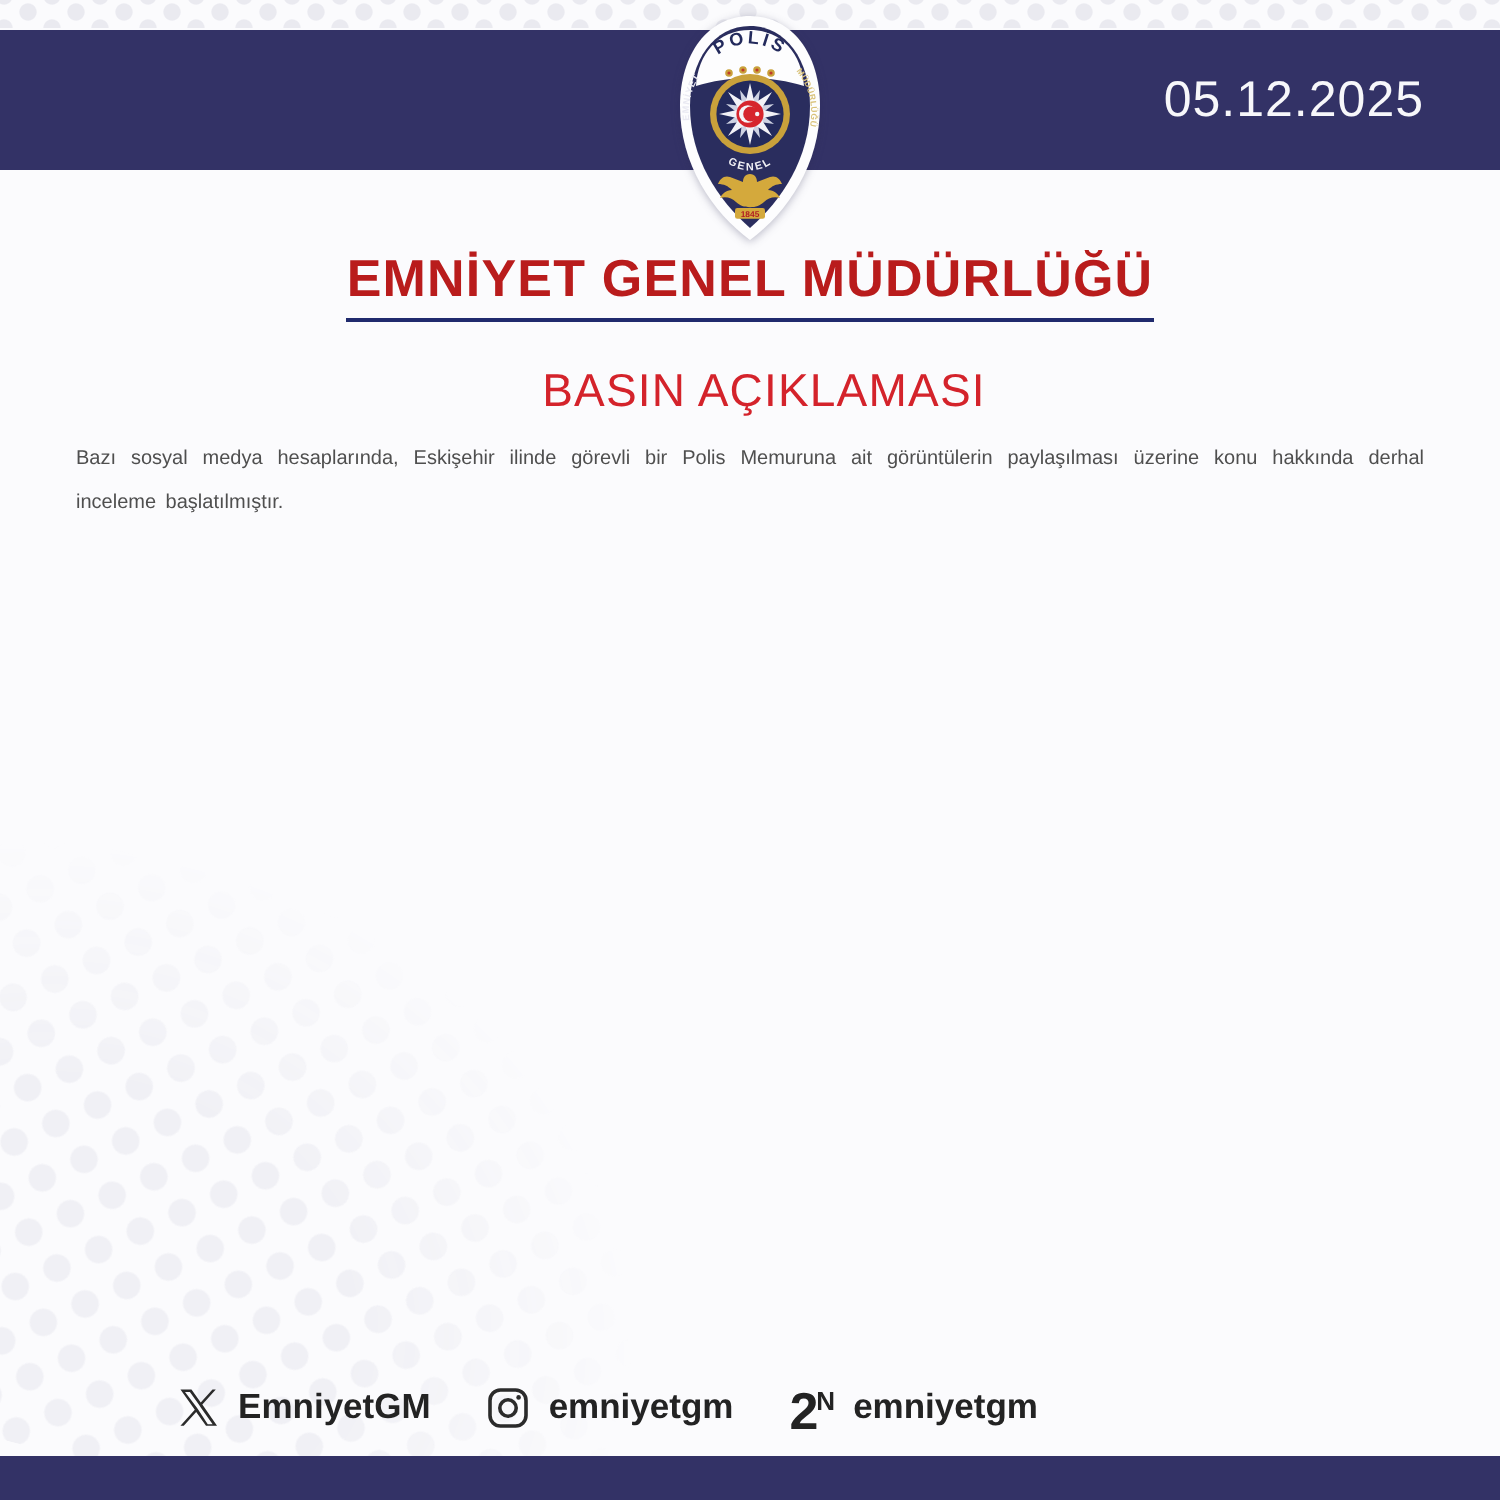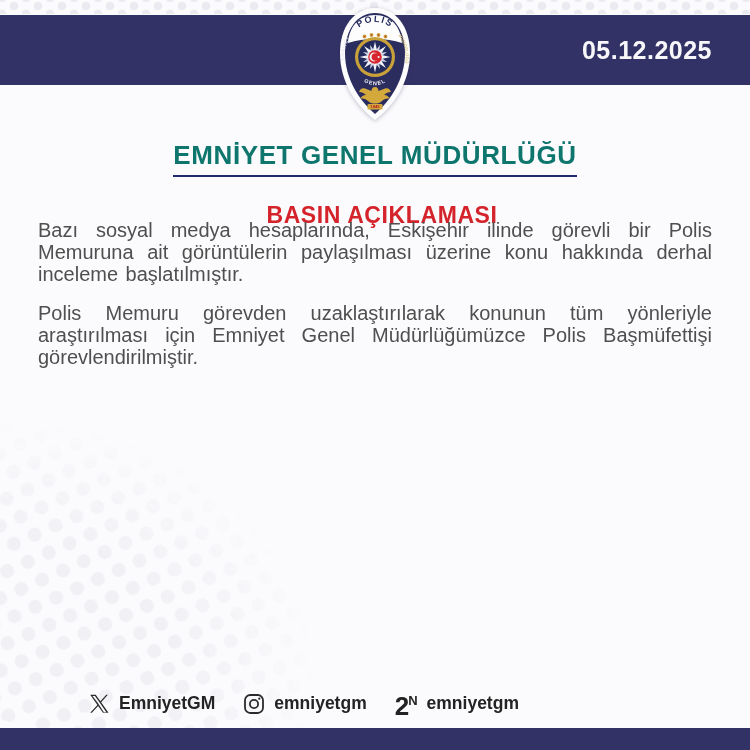--- a/index.html
+++ b/index.html
@@ -30,40 +30,40 @@
     mask-image:radial-gradient(ellipse at 28% 75%,#000 35%,transparent 72%);
   }
   
   .band{
     position:absolute;top:15px;left:0;width:750px;height:70px;
     background:#333266;z-index:1;
   }
   .date{
     position:absolute;top:15px;right:38px;height:70px;z-index:2;
     display:flex;align-items:center;
-    color:#f7f7fa;font-size:25px;font-weight:bold;letter-spacing:.5px;
+    color:#f7f7fa;font-size:25px;font-weight:normal;letter-spacing:.5px;
   }
   .logo-wrap{
     position:absolute;top:7px;left:50%;transform:translateX(-50%);
     z-index:5;filter:drop-shadow(0 1px 2px rgba(40,40,80,.30));
   }
   
   .title-block{position:absolute;top:124px;left:0;width:750px;text-align:center;z-index:2;}
   .main-title{
-    display:inline-block;margin:16px;
-    color:#0f766e;font-size:26px;font-weight:bold;letter-spacing:.6px;
+    display:inline-block;margin:0;
+    color:#b91c1c;font-size:26px;font-weight:bold;letter-spacing:.6px;
     border-bottom:2px solid #202a6d;padding-bottom:4px;
   }
   .sub-title{
-    margin:9px 0 0;color:#d4232b;font-size:23px;font-weight:bold;letter-spacing:.6px;padding-left:14px;
+    margin:21px 0 0;color:#d4232b;font-size:23px;font-weight:normal;letter-spacing:.6px;padding-left:14px;
   }
   
   .body-text{
     position:absolute;top:219px;left:38px;right:38px;z-index:2;
-    color:#4f4f4f;font-size:20px;line-height:22px;
+    color:#4f4f4f;font-size:10px;line-height:22px;
     text-align:justify;word-spacing:2px;
   }
   .body-text p{margin:0 0 17px;}
   
   .social-row{
     position:absolute;bottom:34px;left:0;width:608px;z-index:2;
     display:flex;justify-content:center;align-items:center;gap:28px;
     color:#232323;font-size:17.5px;font-weight:700;
   }
   .social-item{display:flex;align-items:center;gap:9px;}
@@ -148,21 +148,20 @@
     </svg>
   </div>
 
   <div class="title-block">
     <h1 class="main-title">EMNİYET GENEL MÜDÜRLÜĞÜ</h1>
     <h2 class="sub-title">BASIN AÇIKLAMASI</h2>
   </div>
 
   <section class="body-text">
     <p>Bazı sosyal medya hesaplarında, Eskişehir ilinde görevli bir Polis Memuruna ait görüntülerin paylaşılması üzerine konu hakkında derhal inceleme başlatılmıştır.</p>
-    <p>Polis Memuru görevden uzaklaştırılarak konunun tüm yönleriyle araştırılması için Emniyet Genel Müdürlüğümüzce Polis Başmüfettişi görevlendirilmiştir.</p>
   </section>
 
   <footer class="social-row">
     <div class="social-item">
       <span class="social-icon">
         <svg width="21" height="21" viewBox="0 0 24 24" fill="#2b2b2b">
           <path d="M13.9 10.5 21.6 2h-1.9l-6.7 7.4L7.7 2H1.4l8.2 11.6L1.4 22.7h1.9l7.1-7.9 5.6 7.9h6.3l-8.4-12.2Zm-2.5 2.8-.8-1.2L4 3.4h2.8l5.3 7.5.8 1.2 6.9 9.8H17l-5.6-8.6Z"></path>
         </svg>
       </span>
       <span>EmniyetGM</span>

